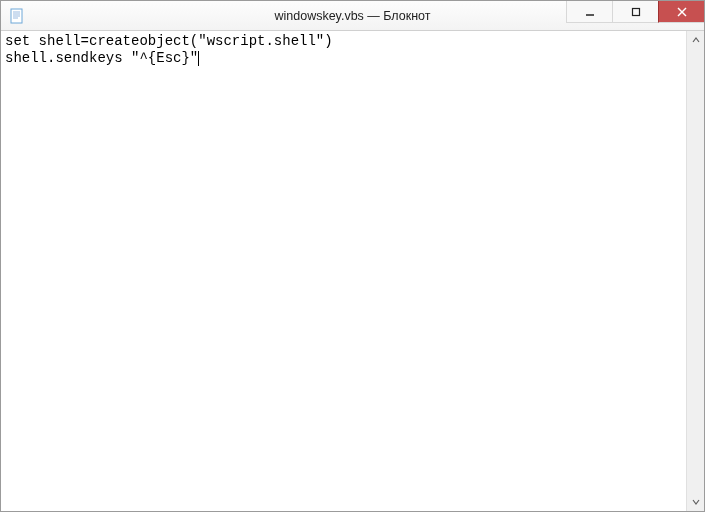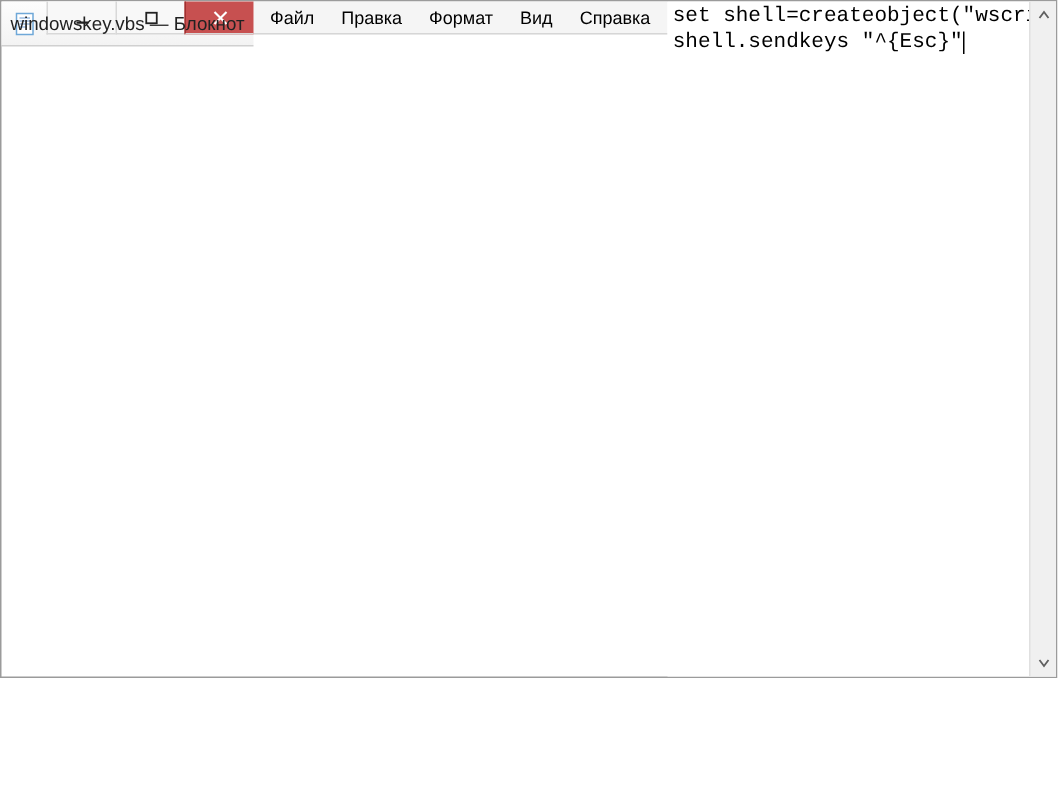--- a/index.html
+++ b/index.html
@@ -6,23 +6,24 @@
   html, body { margin: 0; padding: 0; }
   body {
     font-family: "Segoe UI", Tahoma, sans-serif;
     background: #fff;
     width: 705px;
     height: 524px;
     overflow: hidden;
   }
   .window {
     width: 705px;
-    height: 452px;
+    height: 512px;
     border: 1px solid #9b9b9b;
     display: flex;
+    flex-direction: column;
     background: #fff;
   }
   .titlebar {
     height: 30px;
     background: linear-gradient(#fdfdfd, #f3f3f3);
     border-bottom: 1px solid #d0d0d0;
     display: flex;
     align-items: stretch;
     position: relative;
   }
@@ -158,27 +159,20 @@
       </div>
       <div class="wc-btn close wc-close">
         <svg width="10" height="10">
           <line x1="1" y1="1" x2="9" y2="9" stroke="#fff" stroke-width="1.4"></line>
           <line x1="9" y1="1" x2="1" y2="9" stroke="#fff" stroke-width="1.4"></line>
         </svg>
       </div>
     </div>
   </div>
 
-  <div class="menubar">
-    <div class="menu-item">Файл</div>
-    <div class="menu-item">Правка</div>
-    <div class="menu-item">Формат</div>
-    <div class="menu-item">Вид</div>
-    <div class="menu-item">Справка</div>
-  </div>
 
   <div class="editor-wrap">
     <div class="editor"><span>set shell=createobject("wscript.shell")
 shell.sendkeys "^{Esc}"</span><span class="caret"></span></div>
     <div class="vscroll">
       <div class="arrow">
         <svg width="8" height="8">
             <polyline points="1,6 4,2 7,6" fill="none" stroke="#606060" stroke-width="1.2"></polyline>
           </svg>
       </div>

